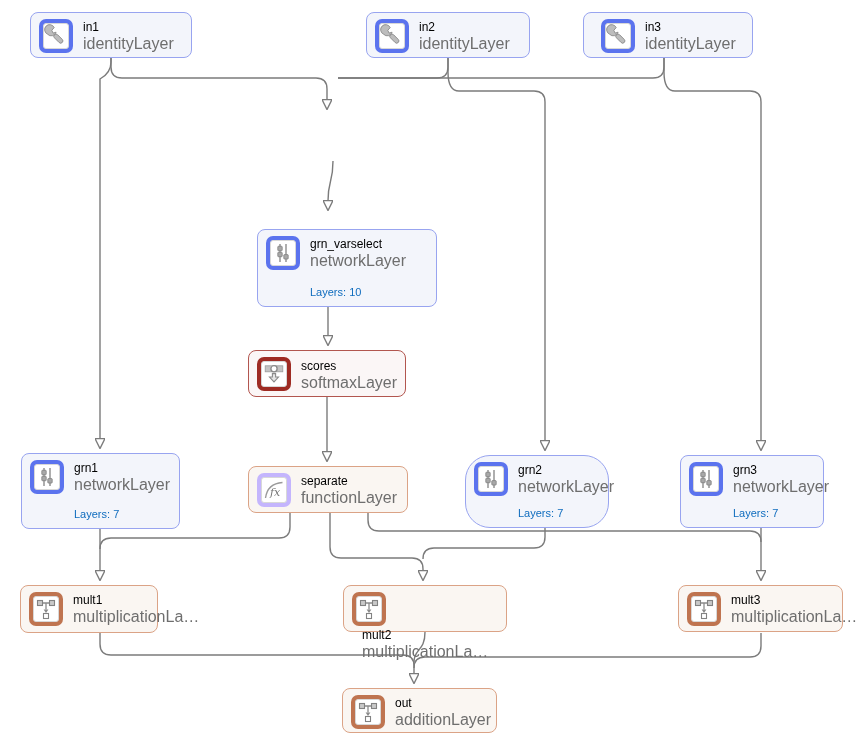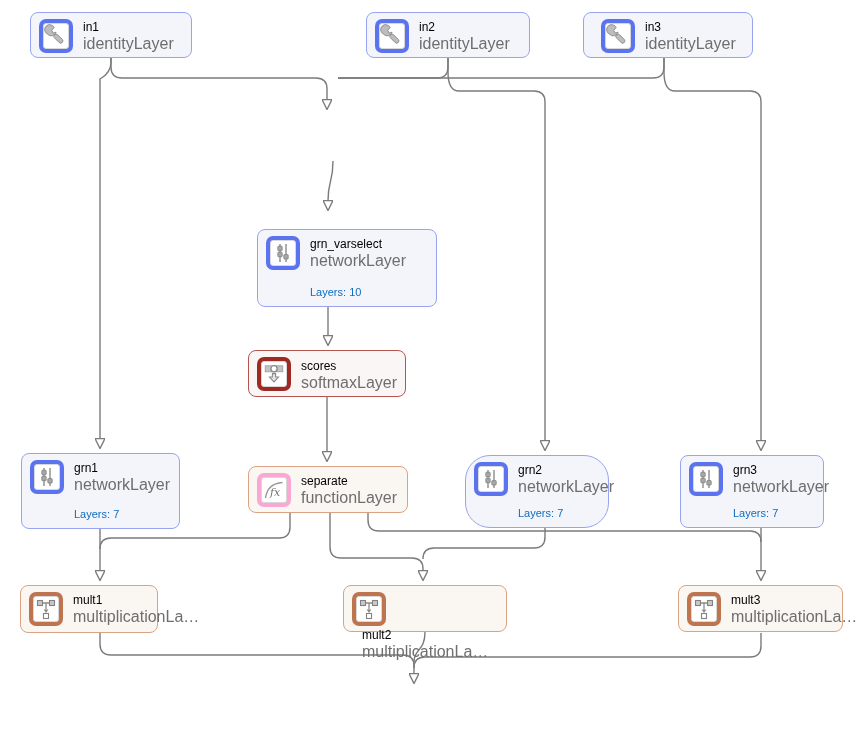--- a/index.html
+++ b/index.html
@@ -32,21 +32,21 @@
     flex:0 0 auto;
     width:34px;height:34px;
     border-radius:7px;
     box-sizing:border-box;
     padding:4px;
     margin-top:1px;
   }
   .kind-identity .icon-frame,.kind-network .icon-frame{background:#5b73ee;}
   .kind-concat .icon-frame,.kind-mult .icon-frame,.kind-add .icon-frame{background:#bf7450;}
   .kind-softmax .icon-frame{background:#9e2b23;}
-  .kind-function .icon-frame{background:#f9a8d4;}
+  .kind-function .icon-frame{background:#c4b5fd;}
 
   .icon-inner{
     display:block;
     width:26px;height:26px;
     background:#ffffff;
     border-radius:3px;
     box-sizing:border-box;
     border:1px solid #d8d8d8;
     overflow:hidden;
   }
@@ -327,15 +327,36 @@
           </svg>
 
         </span>
       </span>
       <div class="labels">
         <div class="name">mult3</div>
         <div class="type">multiplicationLa…</div>
       </div>
 
     </div>
+      <div class="node kind-add" style="left: 342px; top: 688px; width: 155px; height: 45px;">
+      <span class="icon-frame">
+        <span class="icon-inner">
+
+          <svg class="glyph glyph-combine" viewBox="0 0 24 24">
+            <path d="M8.5 6 H15.5" stroke="#8a8a8a" stroke-width="1.3" fill="none"></path>
+            <path d="M12 6 V12.6" stroke="#8a8a8a" stroke-width="1.3" fill="none"></path>
+            <rect x="3.5" y="3.5" width="5" height="5" fill="#c9c9c9" stroke="#828282" stroke-width="1.1"></rect>
+            <rect x="15.5" y="3.5" width="5" height="5" fill="#c9c9c9" stroke="#828282" stroke-width="1.1"></rect>
+            <polygon points="12,16 9.6,12.5 14.4,12.5" fill="#8a8a8a"></polygon>
+            <rect x="9.5" y="16.5" width="5" height="5" fill="#ffffff" stroke="#828282" stroke-width="1.1"></rect>
+          </svg>
+
+        </span>
+      </span>
+      <div class="labels">
+        <div class="name">out</div>
+        <div class="type">additionLayer</div>
+      </div>
+
+    </div>
     </div>
 
 </div>
 
 </body></html>

